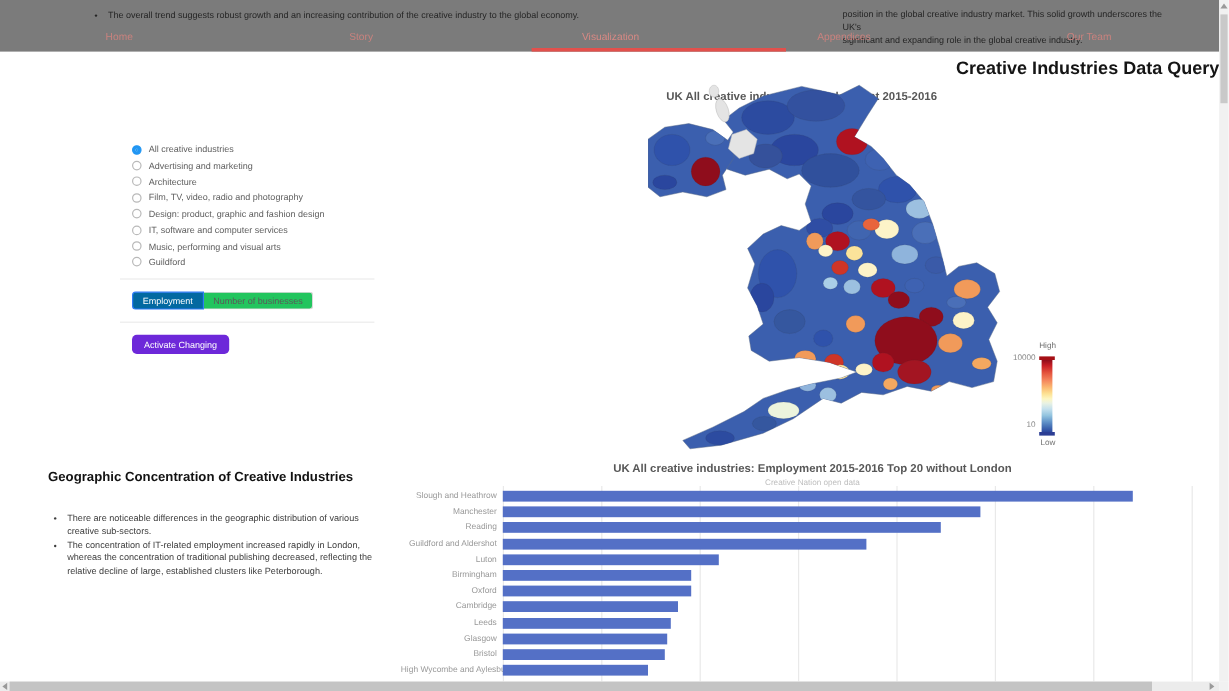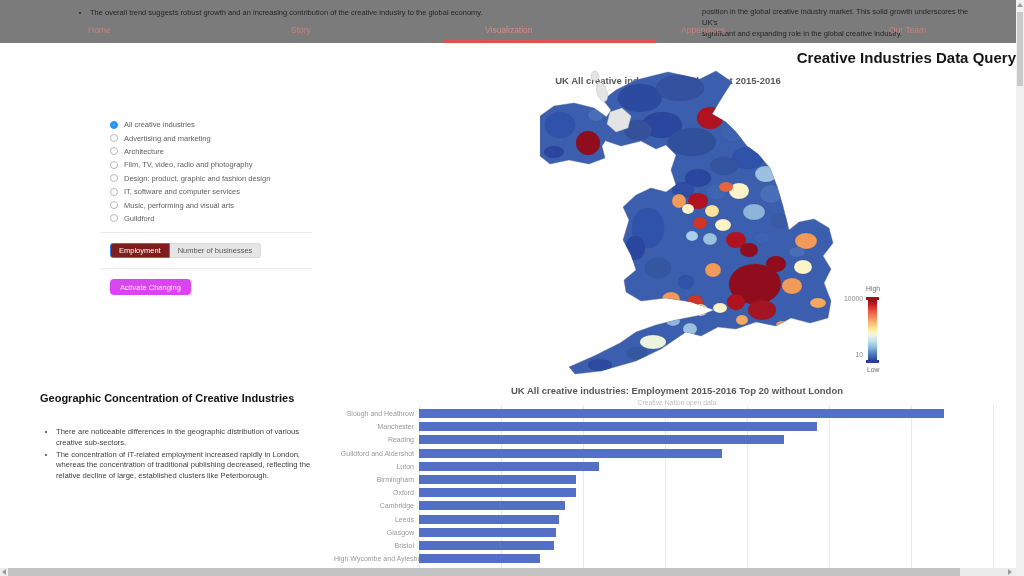--- a/index.html
+++ b/index.html
@@ -24,27 +24,27 @@
   .query-panel { position:absolute; left:100px; top:118px; width:215px; }
   .radio-row { display:flex; align-items:center; height:13.4px; cursor:pointer; }
   .radio-dot { width:8px; height:8px; border:1px solid #b9b9b9; border-radius:50%; background:#fff;
     margin:0 6px 0 10px; position:relative; flex:0 0 auto; }
   .radio-row.selected .radio-dot { border-color:#2196f3; background:#2196f3; }
   .radio-row.selected .radio-dot::after { content:''; position:absolute; inset:2px; border-radius:50%;
     background:#fff; box-shadow:inset 0 0 0 1px #2196f3; }
   .radio-label { font-size:7.5px; color:#5f5f5f; white-space:nowrap; }
   .divider { position:absolute; left:100px; width:212px; height:1px; background:#ebebeb; }
   .metric-group { position:absolute; left:110px; top:243px; display:flex; }
-  .metric-btn { height:15px; padding:0 8px; font-size:7.5px; line-height:14px; background:#e5e5e5;
+  .metric-btn { height:15px; padding:0 8px; font-size:7.5px; line-height:14px; background:#22c55e;
     border:1px solid #d9d9d9; color:#595959; cursor:pointer; white-space:nowrap; }
   .metric-btn:first-child { border-radius:3px 0 0 3px; }
   .metric-btn:last-child { border-radius:0 3px 3px 0; border-left:none; }
-  .metric-btn.selected { background:#7f1d1d; border-color:#2e7cf6; color:#fff; }
+  .metric-btn.selected { background:#0369a1; border-color:#2e7cf6; color:#fff; }
   .activate-btn { position:absolute; left:110px; top:279px; height:16px; padding:0 10px; font-size:7.5px;
-    line-height:15px; background:#d946ef; color:#fff; border:none; border-radius:4px; cursor:pointer; }
+    line-height:15px; background:#6d28d9; color:#fff; border:none; border-radius:4px; cursor:pointer; }
 
   
   .map-wrap { position:absolute; left:400px; top:70px; width:536px; height:312px; }
   .map-title { position:absolute; left:0; top:5px; width:536px; text-align:center;
     font-size:9.5px; font-weight:bold; color:#575757; }
   .map-subtitle { position:absolute; left:0; top:19px; width:536px; text-align:center;
     font-size:6.8px; color:#bdbdbd; }
   .map-svg { position:absolute; left:140px; top:0; }
   .legend { position:absolute; left:440px; top:215px; width:64px; height:98px; font-size:6.8px; color:#6f6f6f; }
   .legend-high { position:absolute; left:26px; top:0; }

